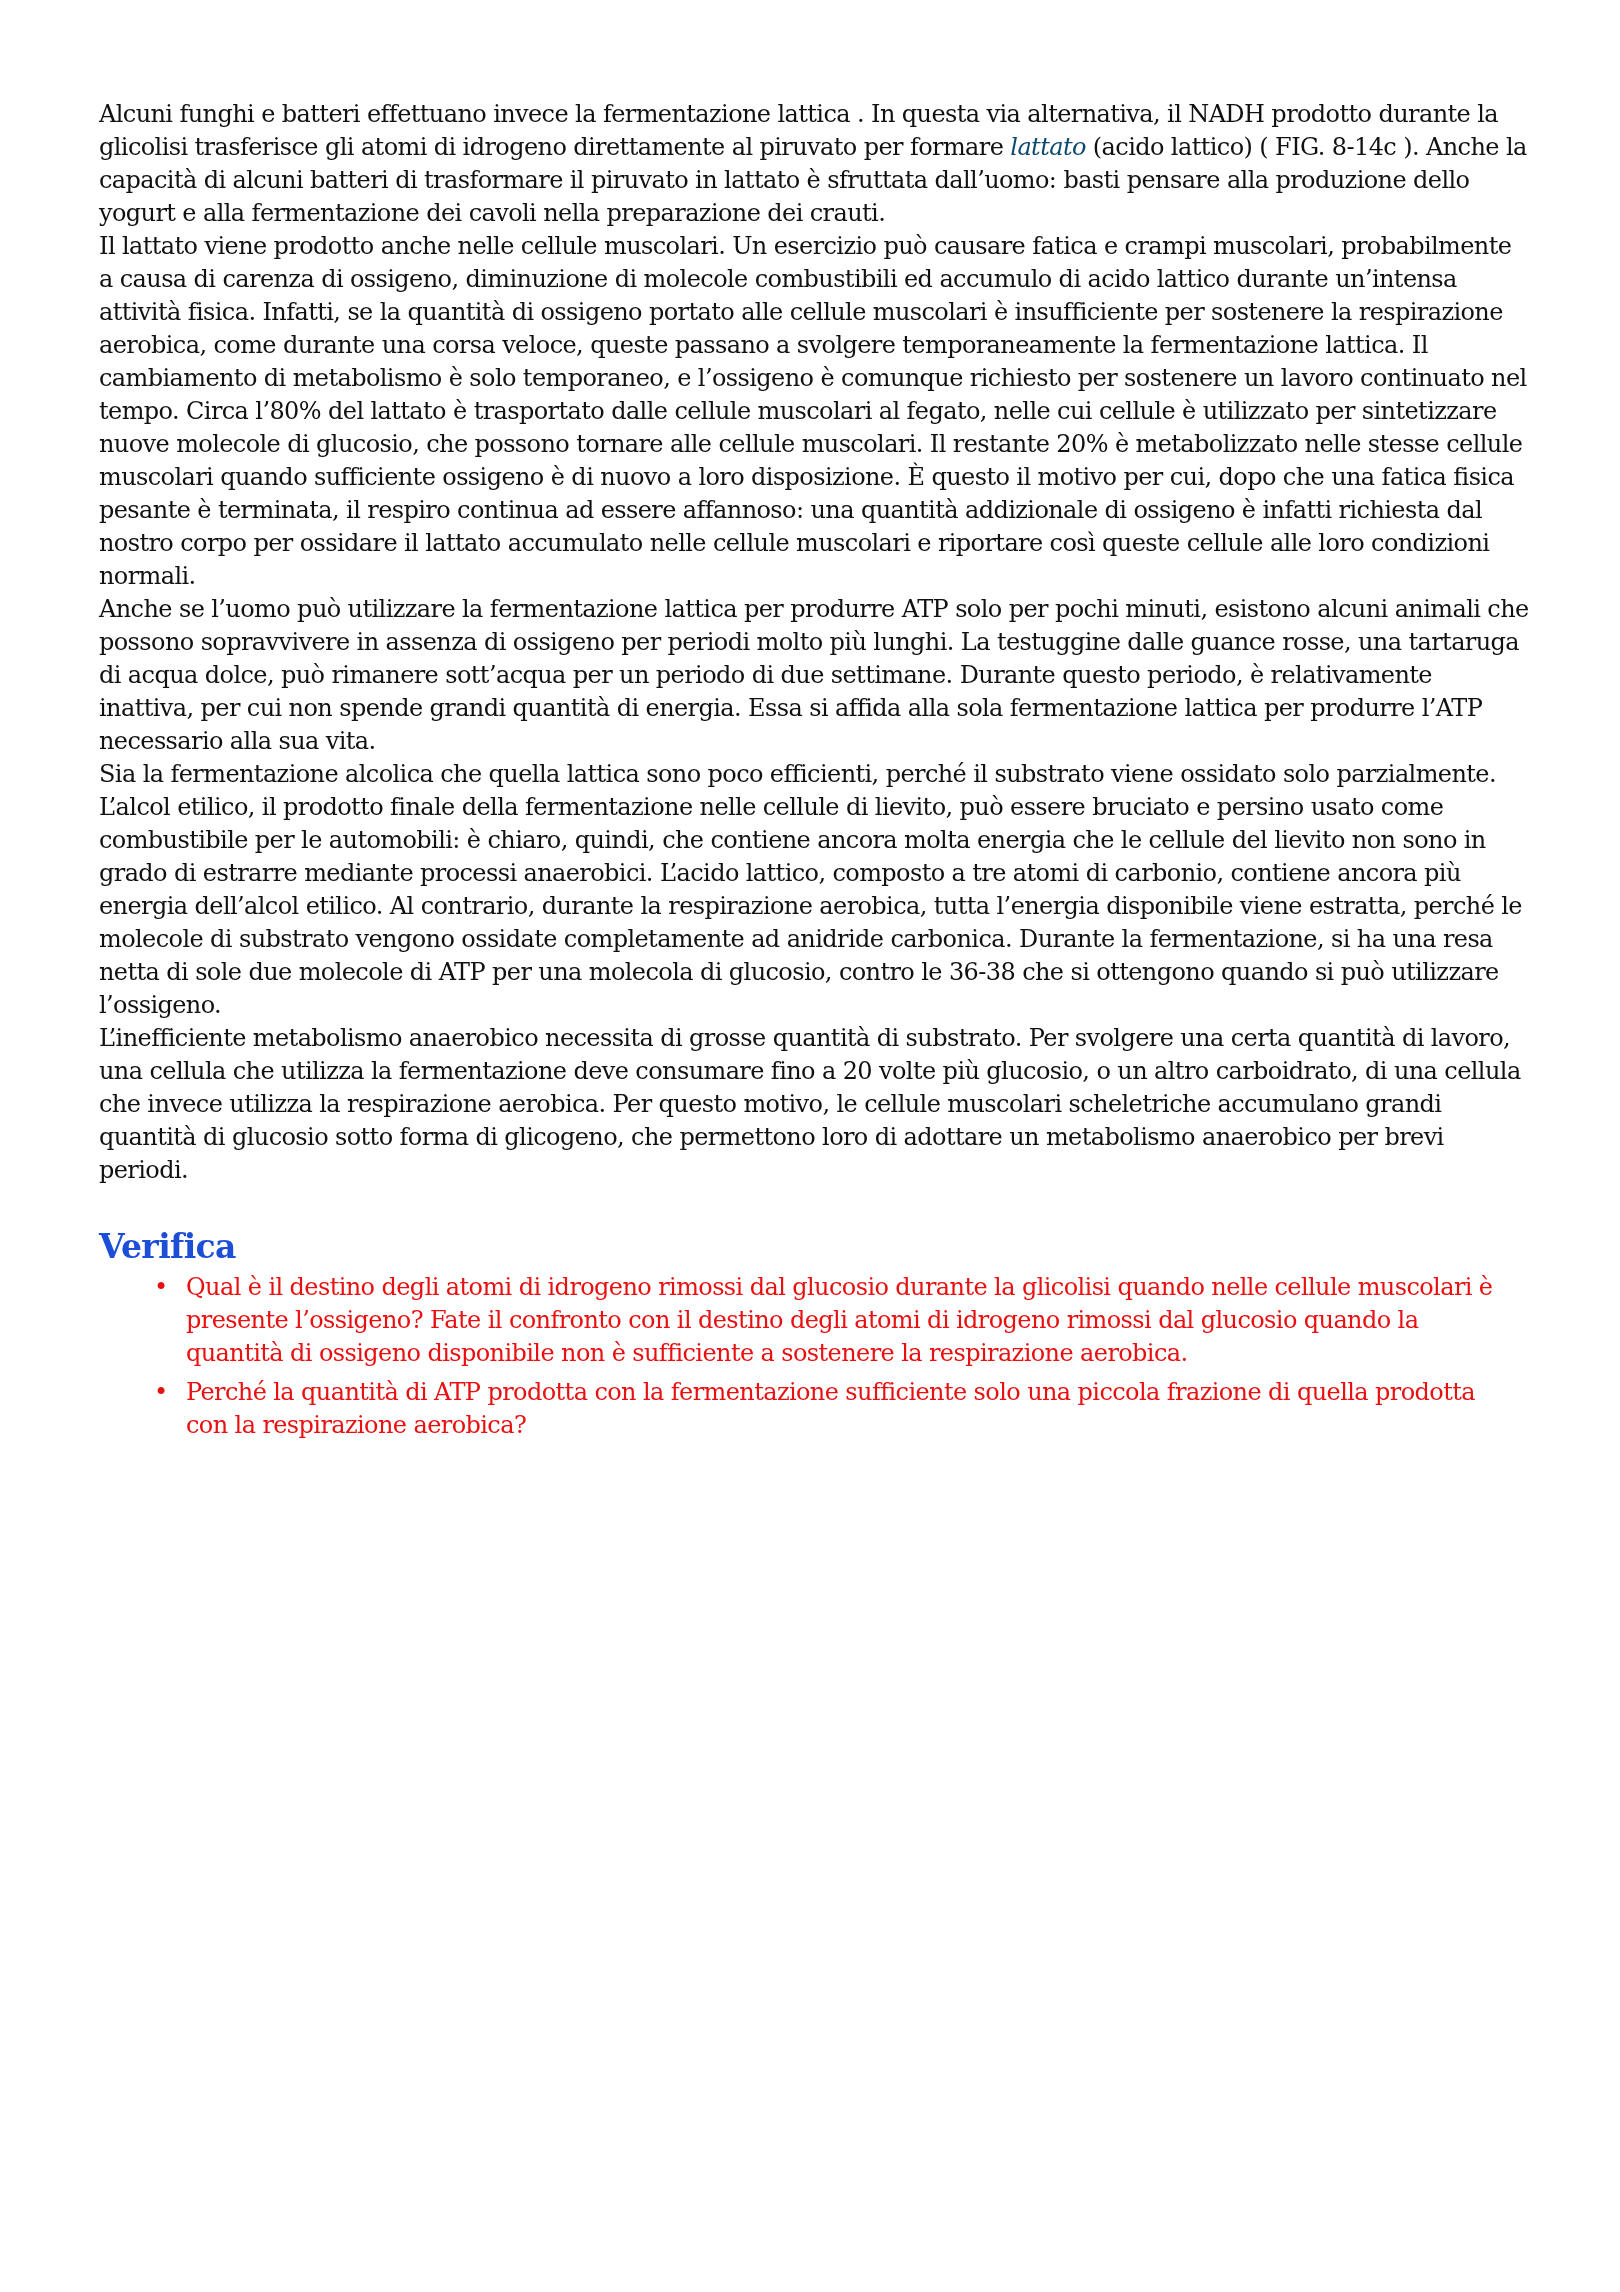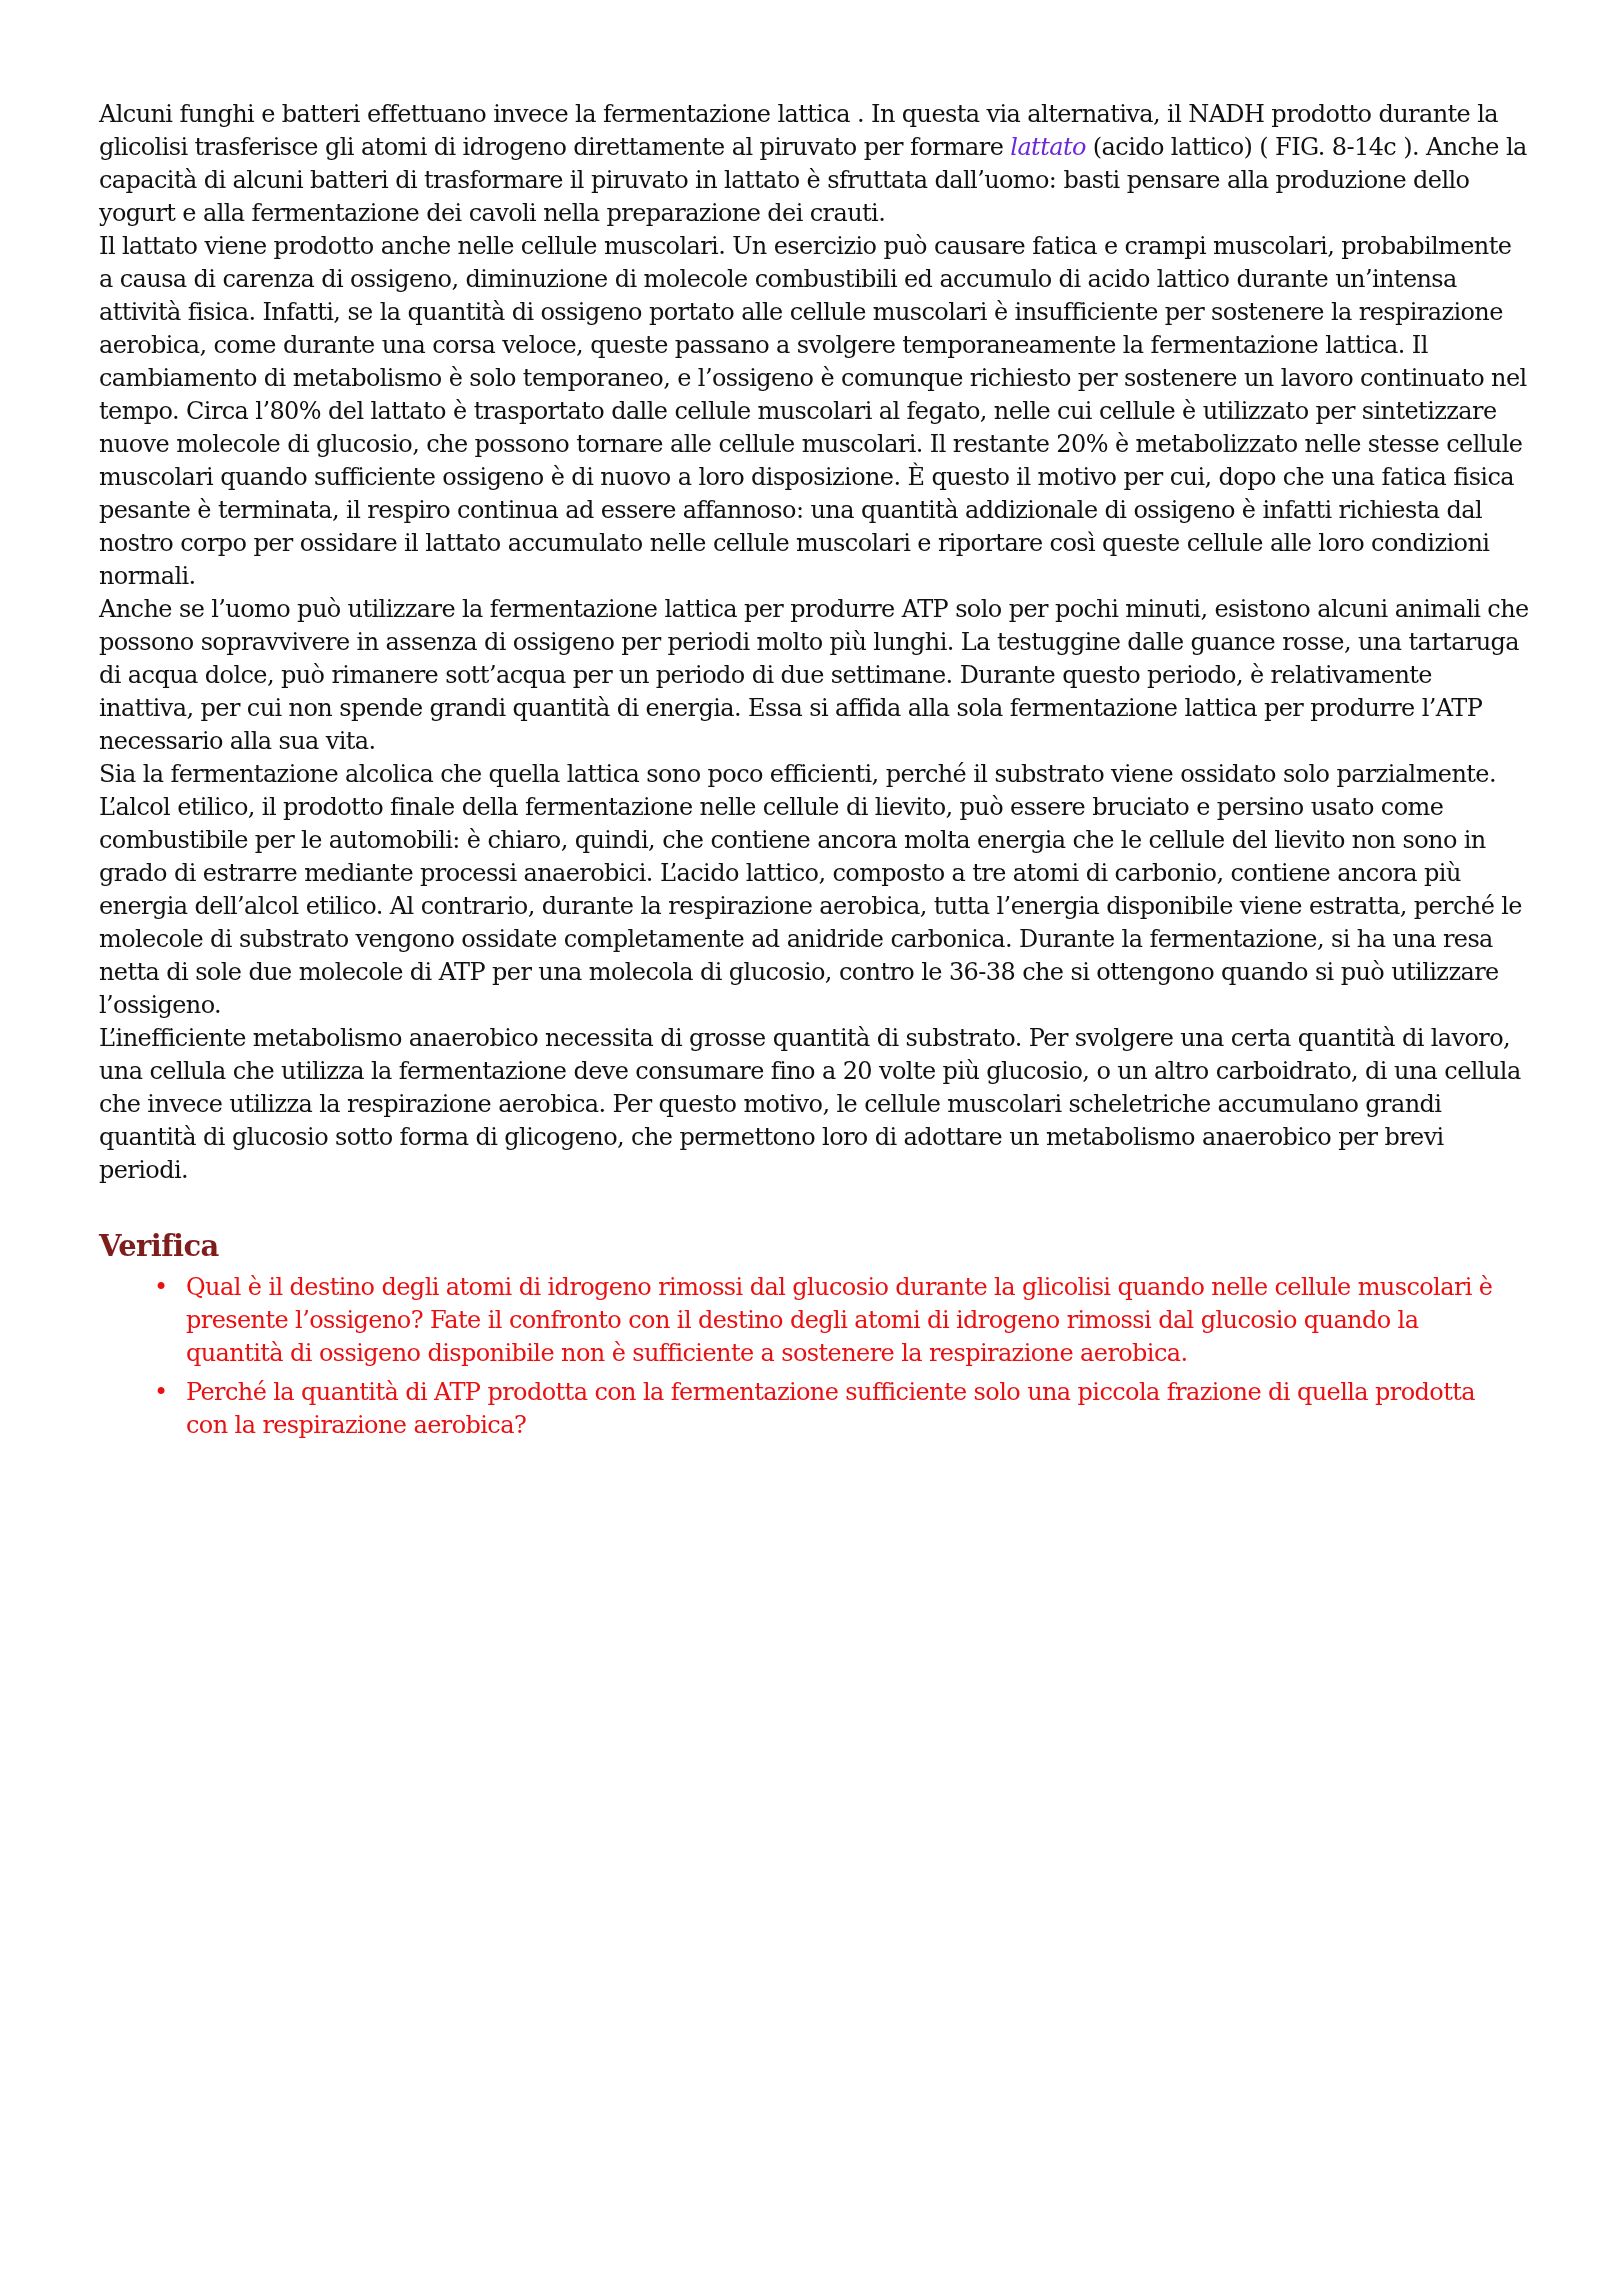--- a/index.html
+++ b/index.html
@@ -4,23 +4,23 @@
 <style>
   html, body { margin: 0; padding: 0; background: #ffffff; }
   body { width: 1620px; height: 2293px; position: relative; overflow: hidden; }
   .page {
     position: absolute; left: 99px; top: 98px; width: 1431px;
     font-family: "DejaVu Serif", "Liberation Serif", serif;
     font-size: 24px; line-height: 33px; color: #111111;
     letter-spacing: -0.6px;
   }
   .page p { margin: 0; }
-  .red { color: #6d28d9; font-style: italic; }
+  .red { color: #0c4a6e; font-style: italic; }
   h2 {
-    margin: 43px 0 3.9px 0; font-size: 29px; font-weight: bold; color: #7f1d1d;
+    margin: 43px 0 3.9px 0; font-size: 33px; font-weight: bold; color: #1d4ed8;
     line-height: 33px;
   }
   ul { margin: 8px; padding: 0 0 0 47px; list-style: none; color: #e81010; }
   li { position: relative; padding-left: 32px; margin-bottom: 5.9px; }
   li::before { content: "\2022"; position: absolute; left: 0; top: 0; color: #e81010; }
 </style>
 </head>
 <body>
 
 <div class="page">

